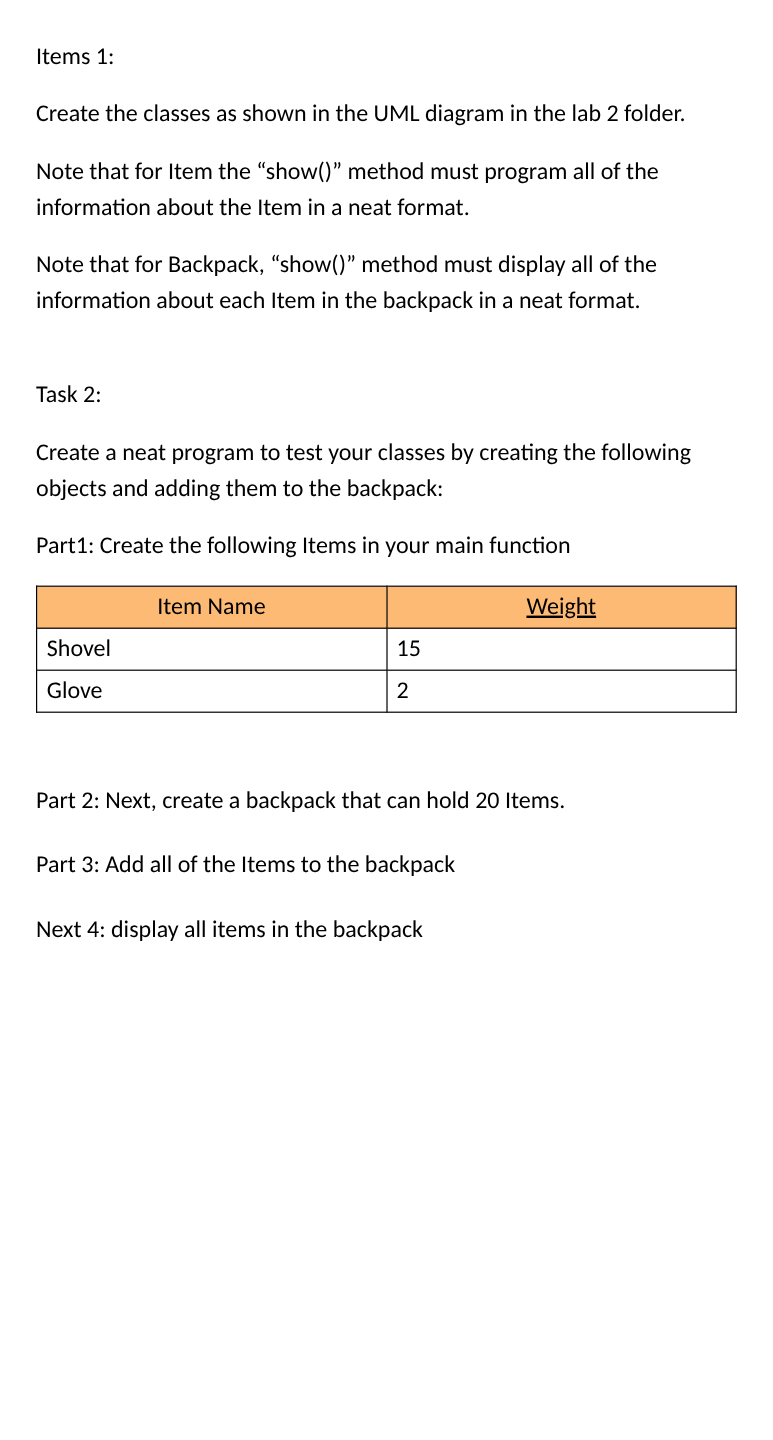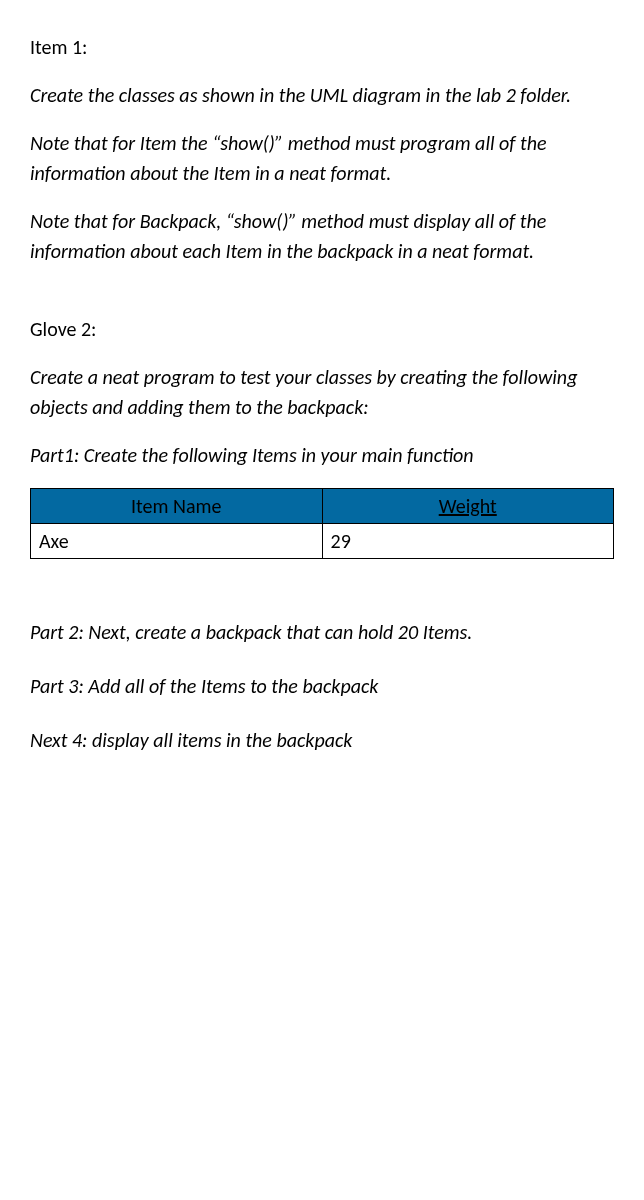--- a/index.html
+++ b/index.html
@@ -14,85 +14,87 @@
       background: #fff;
       width: 644px;
       padding: 32px 30px;
       line-height: 1.5;
     }
     .task-heading {
       margin-bottom: 18px;
     }
     .paragraph {
       margin-bottom: 18px;
-      font-style: italic;
     }
     .gap {
       height: 30px;
     }
     table {
       border-collapse: collapse;
       width: 100%;
       margin-bottom: 28px;
       margin-top: 8px;
     }
     th, td {
       border: 1px solid #000;
       padding: 2px 8px;
       font-size: 20px;
       font-weight: normal;
       text-align: left;
       height: 28px;
     }
     th {
-      background-color: #0369a1;
+      background-color: #fdba74;
       text-align: center;
     }
     .col-name {
       width: 50%;
     }
     .col-weight {
       width: 50%;
       text-decoration: underline;
     }
     .part-text {
       margin-bottom: 24px;
-      font-style: italic;
     }
   </style>
 </head>
 <body>
 
-<div class="task-heading">Item 1:</div>
+<div class="task-heading">Items 1:</div>
 
 <div class="paragraph">Create the classes as shown in the UML diagram in the lab 2 folder.</div>
 
 <div class="paragraph">Note that for Item the “show()” method must program all of the information about the Item in a neat format.</div>
 
 <div class="paragraph">Note that for Backpack, “show()” method must display all of the information about each Item in the backpack in a neat format.</div>
 
 <div class="gap"></div>
 
-<div class="task-heading">Glove 2:</div>
+<div class="task-heading">Task 2:</div>
 
 <div class="paragraph">Create a neat program to test your classes by creating the following objects and adding them to the backpack:</div>
 
 <div class="paragraph">Part1: Create the following Items in your main function</div>
 
 <table>
   <thead>
     <tr>
       <th class="col-name">Item Name</th>
       <th class="col-weight">Weight</th>
     </tr>
   </thead>
   <tbody>
     <tr>
-      <td>Axe</td>
-      <td>29</td>
+      <td>Shovel</td>
+      <td>15</td>
+    </tr>
+    <tr>
+      <td>Glove</td>
+      <td>2</td>
     </tr>
   </tbody>
 </table>
 
 <div class="gap"></div>
 
 <div class="part-text">Part 2: Next, create a backpack that can hold 20 Items.</div>
 
 <div class="part-text">Part 3: Add all of the Items to the backpack</div>
 

